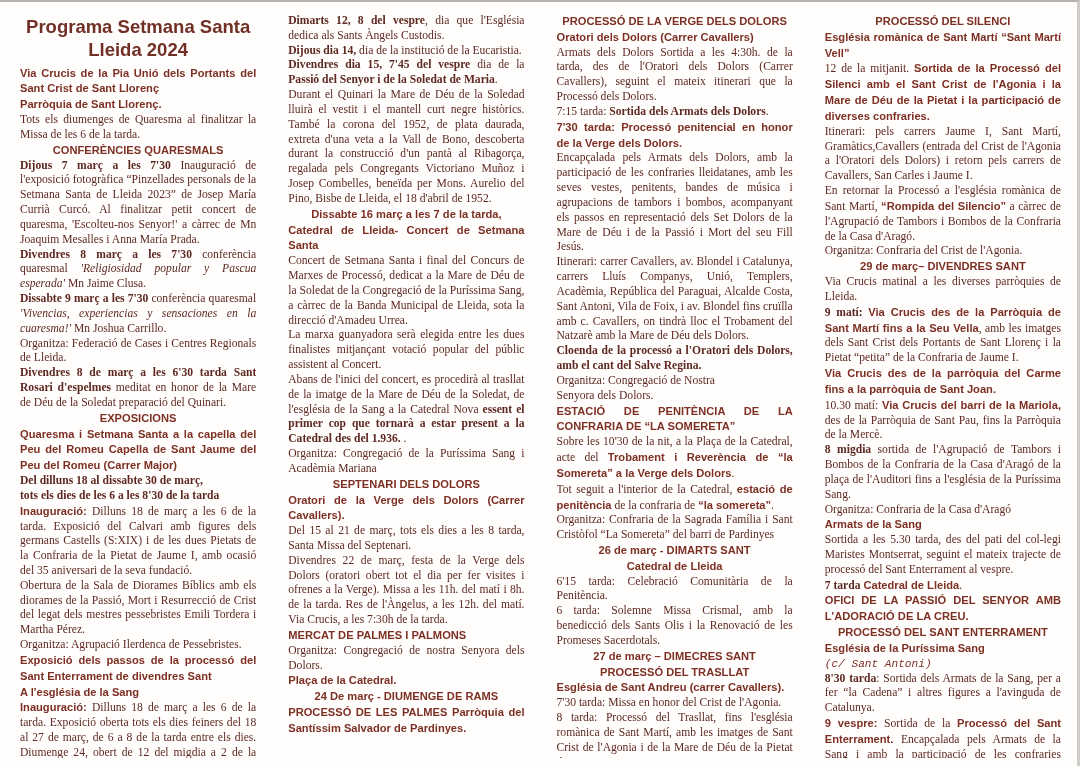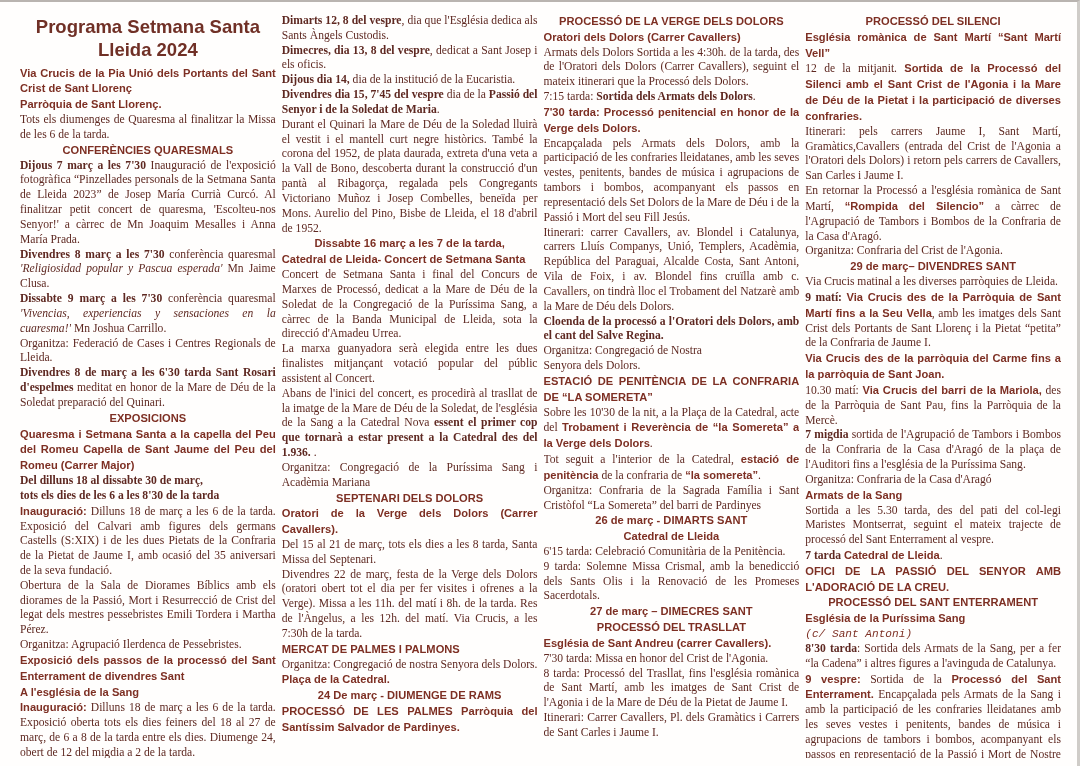--- a/index.html
+++ b/index.html
@@ -11,21 +11,21 @@
   .page {
     box-sizing: border-box;
     width: 1080px; height: 766px;
     background: #fffefd;
     border-top: 2px solid #b9b4b0;
     border-right: 3px solid #cfccc8;
     padding: 12px 16px 8px 20px;
   }
   .cols {
     display: flex;
-    gap: 6px;
+    gap: 32px;
     height: 100%;
   }
   .col {
     flex: 1 1 0;
     min-width: 0;
     overflow: hidden;
   }
   .blk {
     margin: 0;
     font-family: "Liberation Serif", serif;
@@ -74,21 +74,20 @@
         <p class="blk p"><span class="rb">tots els dies de les 6 a les 8'30  de la tarda</span></p>
         <p class="blk p"><span class="rbis">Inauguració:</span><span class="rn"> Dilluns 18 de març a les 6 de la tarda. Exposició del Calvari amb figures dels germans Castells (S:XIX) i de les dues Pietats de la Confraria de la Pietat de Jaume I, amb ocasió del 35 aniversari de la seva fundació.</span></p>
         <p class="blk p"><span class="rn">Obertura de la Sala de Diorames Bíblics amb els diorames de la Passió, Mort i Resurrecció de Crist del legat dels mestres pessebristes Emili Tordera i Martha Pérez.</span></p>
         <p class="blk p"><span class="rn">Organitza: Agrupació Ilerdenca de Pessebristes.</span></p>
         <p class="blk hl"><span class="rbs">Exposició dels passos de la processó del Sant Enterrament de divendres Sant</span></p>
         <p class="blk hl"><span class="rbs">A l'església de la Sang</span></p>
         <p class="blk p"><span class="rbis">Inauguració:</span><span class="rn"> Dilluns 18 de març a les 6 de la tarda. Exposició oberta tots els dies feiners del 18 al 27 de març, de 6 a 8 de la tarda entre els dies. Diumenge 24, obert de 12 del migdia a 2 de la tarda.</span></p>
       </div>
     <div class="col">
         <p class="blk p"><span class="rb">Dimarts 12, 8 del vespre</span><span class="rn">, dia que l'Església dedica als Sants Àngels Custodis.</span></p>
-        <p class="blk p"><span class="rb">Dimecres, dia 13, 8 del vespre</span><span class="rn">, dedicat a  Sant Josep i els oficis.</span></p>
         <p class="blk p"><span class="rb">Dijous dia 14,</span><span class="rn"> dia de la institució de la Eucaristia.</span></p>
         <p class="blk p"><span class="rb">Divendres dia 15, 7'45 del vespre</span><span class="rn"> dia de la </span><span class="rb">Passió del Senyor i de la Soledat de Maria</span><span class="rn">.</span></p>
         <p class="blk p"><span class="rn">Durant el Quinari la Mare de Déu de la Soledad lluirà el vestit i el mantell curt negre històrics. També la corona del 1952, de plata daurada, extreta d'una veta a la Vall de Bono, descoberta durant la construcció d'un pantà al Ribagorça, regalada pels Congregants Victoriano Muñoz i Josep Combelles, beneïda per Mons. Aurelio del Pino, Bisbe de Lleida, el 18 d'abril de 1952.</span></p>
         <p class="blk hc"><span class="rbs">Dissabte 16 març a les 7 de la tarda,</span></p>
         <p class="blk hl"><span class="rbs">Catedral de Lleida- Concert de Setmana Santa</span></p>
         <p class="blk p"><span class="rn">Concert de Setmana Santa i final del Concurs de Marxes de Processó, dedicat a la Mare de Déu de la Soledat de la Congregació de la Puríssima Sang, a càrrec de la Banda Municipal de Lleida, sota la direcció d'Amadeu Urrea.</span></p>
         <p class="blk p"><span class="rn">La marxa guanyadora serà elegida entre les dues finalistes mitjançant votació popular del públic assistent al Concert.</span></p>
         <p class="blk p"><span class="rn">Abans de l'inici del concert, es procedirà al trasllat de la imatge de la Mare de Déu de la Soledat, de l'església de la Sang a la Catedral Nova </span><span class="rb">essent el primer cop que tornarà a estar present a la Catedral des del 1.936.</span><span class="rn"> .</span></p>
         <p class="blk p"><span class="rn">Organitza: Congregació de la Puríssima Sang i Acadèmia Mariana</span></p>
         <p class="blk hc"><span class="rbs">SEPTENARI DELS DOLORS</span></p>
@@ -112,41 +111,41 @@
         <p class="blk p"><span class="rb">Cloenda de la processó a l'Oratori dels Dolors, amb el cant del Salve Regina.</span></p>
         <p class="blk p"><span class="rn">Organitza: Congregació de Nostra</span></p>
         <p class="blk p"><span class="rn">Senyora dels Dolors.</span></p>
         <p class="blk hl"><span class="rbs">ESTACIÓ DE PENITÈNCIA DE LA CONFRARIA DE “LA SOMERETA”</span></p>
         <p class="blk p"><span class="rn">Sobre les 10'30 de la nit, a la Plaça de la Catedral, acte del </span><span class="rbs">Trobament i Reverència de “la Somereta” a la Verge dels Dolors</span><span class="rn">.</span></p>
         <p class="blk p"><span class="rn">Tot seguit a l'interior de la Catedral, </span><span class="rbis">estació de penitència</span><span class="rn"> de la confraria de </span><span class="rbs">“la somereta”</span><span class="rn">.</span></p>
         <p class="blk p"><span class="rn">Organitza: Confraria de la Sagrada Família i Sant Cristòfol “La Somereta” del barri de Pardinyes</span></p>
         <p class="blk hc"><span class="rbs">26 de març - DIMARTS SANT</span></p>
         <p class="blk hc"><span class="rbs">Catedral de Lleida</span></p>
         <p class="blk p"><span class="rn">6'15 tarda: Celebració Comunitària de la Penitència.</span></p>
-        <p class="blk p"><span class="rn">9 tarda: Solemne Missa Crismal, amb la benedicció dels Sants Olis i la Renovació de les Promeses Sacerdotals.</span></p>
+        <p class="blk p"><span class="rn">6 tarda: Solemne Missa Crismal, amb la benedicció dels Sants Olis i la Renovació de les Promeses Sacerdotals.</span></p>
         <p class="blk hc"><span class="rbs">27 de març – DIMECRES SANT</span></p>
         <p class="blk hc"><span class="rbs">PROCESSÓ DEL TRASLLAT</span></p>
         <p class="blk hl"><span class="rbis">Església de Sant Andreu (carrer Cavallers).</span></p>
         <p class="blk p"><span class="rn">7'30 tarda: Missa en honor del Crist de l'Agonia.</span></p>
         <p class="blk p"><span class="rn">8 tarda: Processó del Trasllat, fins l'església romànica de Sant Martí, amb les imatges de Sant Crist de l'Agonia i de la Mare de Déu de la Pietat de Jaume I.</span></p>
         <p class="blk p"><span class="rn">Itinerari: Carrer Cavallers, Pl. dels Gramàtics i Carrers de Sant Carles i Jaume I.</span></p>
       </div>
     <div class="col">
         <p class="blk hc"><span class="rbs">PROCESSÓ DEL SILENCI</span></p>
         <p class="blk hl"><span class="rbis">Església romànica de Sant Martí “Sant Martí Vell”</span></p>
         <p class="blk p"><span class="rn">12 de la mitjanit. </span><span class="rbs">Sortida de la Processó del Silenci amb el Sant Crist de l'Agonia i la Mare de Déu de la Pietat i la participació de diverses confraries.</span></p>
         <p class="blk p"><span class="rn">Itinerari: pels carrers Jaume I, Sant Martí, Gramàtics,Cavallers (entrada del Crist de l'Agonia a l'Oratori dels Dolors) i retorn pels carrers de Cavallers, San Carles i Jaume I.</span></p>
         <p class="blk p"><span class="rn">En retornar la Processó a l'església romànica de Sant Martí, </span><span class="rbs">“Rompida del Silencio”</span><span class="rn"> a càrrec de l'Agrupació de Tambors i Bombos de la Confraria de la Casa d'Aragó.</span></p>
         <p class="blk p"><span class="rn">Organitza: Confraria del Crist de l'Agonia.</span></p>
         <p class="blk hc"><span class="rbs">29 de març– DIVENDRES SANT</span></p>
         <p class="blk p"><span class="rn">Via Crucis matinal a les diverses parròquies de Lleida.</span></p>
         <p class="blk p"><span class="rb">9 matí: </span><span class="rbs">Via Crucis des de la Parròquia de Sant Martí fins a la Seu Vella</span><span class="rn">, amb les imatges dels Sant Crist dels Portants de Sant Llorenç i la Pietat “petita” de la Confraria de Jaume I.</span></p>
         <p class="blk hl"><span class="rbs">Via Crucis des de la parròquia del Carme fins a la parròquia de Sant Joan.</span></p>
         <p class="blk p"><span class="rn">10.30 matí: </span><span class="rbs">Via Crucis del barri de la Mariola,</span><span class="rn"> des de la Parròquia de Sant Pau, fins la Parròquia de la Mercè.</span></p>
-        <p class="blk p"><span class="rb">7 migdia</span><span class="rn"> sortida de l'Agrupació de Tambors i Bombos de la Confraria de la Casa d'Aragó de la plaça de l'Auditori fins a l'església de la Puríssima Sang.</span></p>
+        <p class="blk p"><span class="rb">8 migdia</span><span class="rn"> sortida de l'Agrupació de Tambors i Bombos de la Confraria de la Casa d'Aragó de la plaça de l'Auditori fins a l'església de la Puríssima Sang.</span></p>
         <p class="blk p"><span class="rn">Organitza: Confraria de la Casa d'Aragó</span></p>
         <p class="blk hl"><span class="rbs">Armats de la Sang</span></p>
         <p class="blk p"><span class="rn">Sortida a les 5.30 tarda, des del pati del col-legi Maristes Montserrat, seguint el mateix trajecte de processó del Sant Enterrament al vespre.</span></p>
         <p class="blk p"><span class="rb">7 tarda </span><span class="rbs">Catedral de Lleida</span><span class="rn">.</span></p>
         <p class="blk hl"><span class="rbs">OFICI DE LA PASSIÓ DEL SENYOR AMB L'ADORACIÓ DE LA CREU.</span></p>
         <p class="blk hc"><span class="rbs">PROCESSÓ DEL SANT ENTERRAMENT</span></p>
         <p class="blk hl"><span class="rbis">Església de la Puríssima Sang</span></p>
         <p class="blk hl"><span class="ris">(c/ Sant Antoni)</span></p>
         <p class="blk p"><span class="rb">8'30 tarda</span><span class="rn">: Sortida dels Armats de la Sang, per a fer “la Cadena” i altres figures a l'avinguda de Catalunya.</span></p>
         <p class="blk p"><span class="rbs">9 vespre:</span><span class="rn"> Sortida de la </span><span class="rbs">Processó del Sant Enterrament.</span><span class="rn"> Encapçalada pels Armats de la Sang i amb la participació de les confraries lleidatanes amb les seves vestes i penitents, bandes de música i agrupacions de tambors i bombos, acompanyant els passos en representació de la Passió i Mort de Nostre Senyor Jesucrist, el Crist Jacent i la Soledat de la Sang.</span></p>

